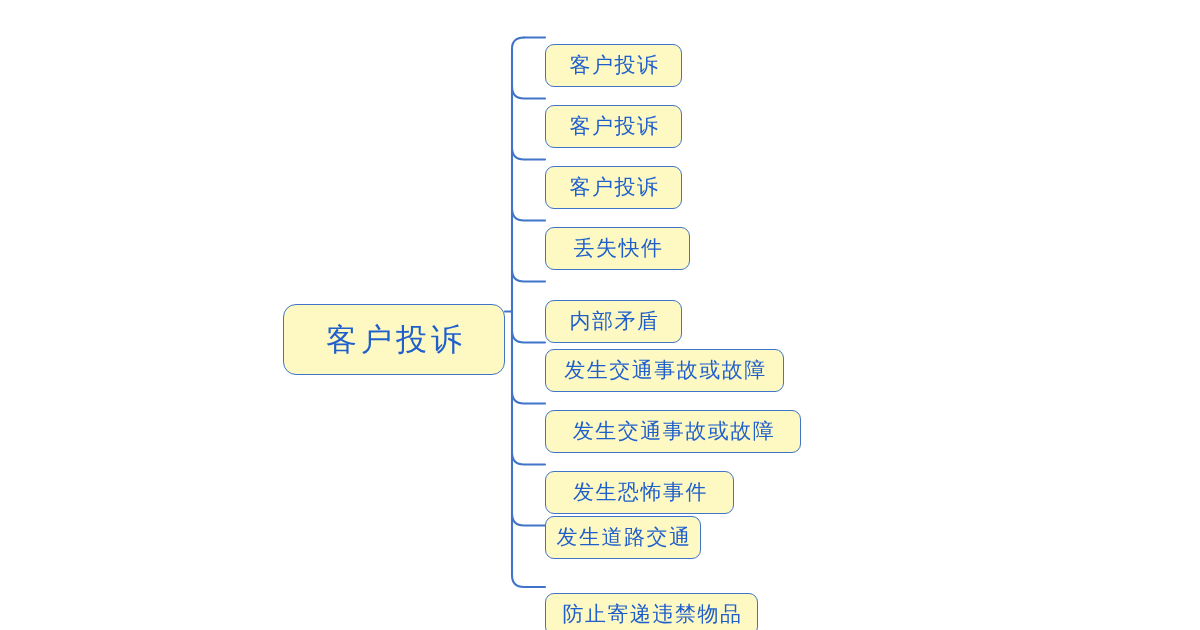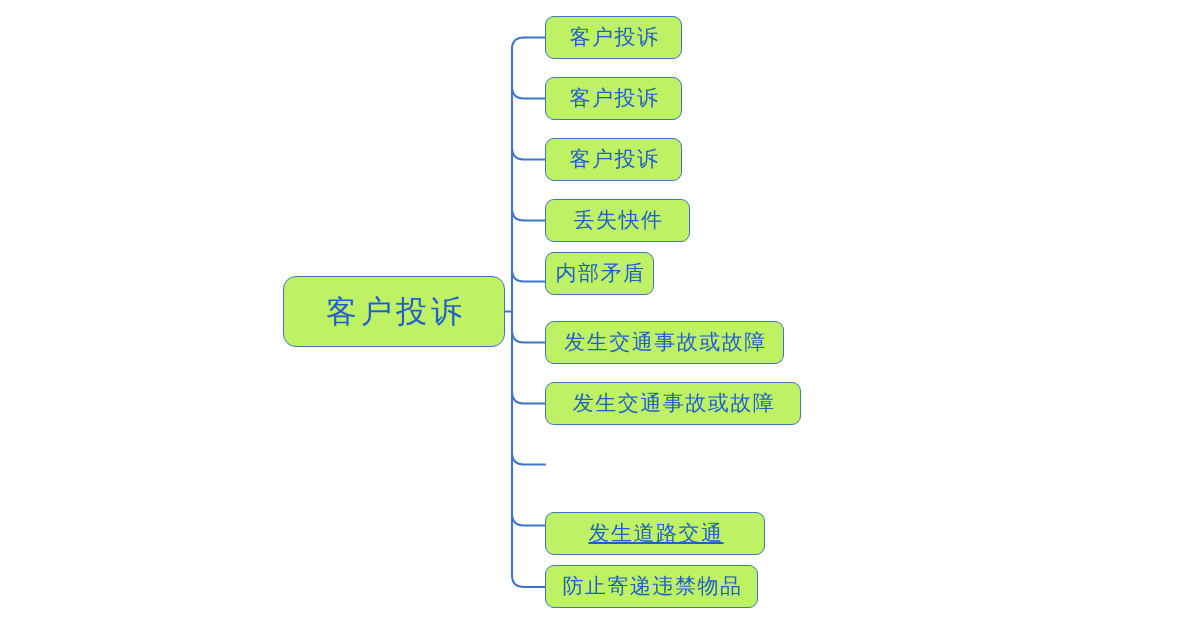--- a/index.html
+++ b/index.html
@@ -29,29 +29,30 @@
     left: 0;
     top: 0;
     width: 1200px;
     height: 630px;
     z-index: 1;
   }
 
   .node {
     position: absolute;
     box-sizing: border-box;
-    background: #bef264;
+    background: #fef9c3;
     border: 1.6px solid #3f74c8;
     border-radius: 9px;
     color: #1f5fcc;
     display: flex;
     align-items: center;
     justify-content: center;
     white-space: nowrap;
     z-index: 2;
+    margin-top: 28px;
   }
 
   .node-label {
     display: block;
     line-height: 1;
   }
 
   
   #root-node {
     left: 283px;
@@ -75,25 +76,25 @@
   .child-node .node-label {
     font-size: 21px;
     letter-spacing: 1.5px;
     padding-left: 2px;
   }
 
   .cn0  { top: 16px;  width: 137px; }
   .cn1  { top: 77px;  width: 137px; }
   .cn2  { top: 138px; width: 137px; }
   .cn3  { top: 199px; width: 145px; }
-  .cn4  { top: 252px; width: 109px; }
+  .cn4  { top: 272px; width: 137px; }
   .cn5  { top: 321px; width: 239px; }
   .cn6  { top: 382px; width: 256px; }
   .cn7  { top: 443px; width: 189px; }
-  .cn8  { top: 512px; width: 220px; text-decoration: underline; }
+  .cn8  { top: 488px; width: 156px; }
   .cn9  { top: 565px; width: 213px; }
 </style>
 </head>
 <body>
 
 <div id="mindmap-canvas">
 
   <svg id="connectors" viewBox="0 0 1200 630" xmlns="http://www.w3.org/2000/svg">
     <g fill="none" stroke="#3f74c8" stroke-width="2.1" stroke-linecap="round">
 
@@ -142,20 +143,23 @@
   </div>
 
   <div class="node child-node cn5">
     <span class="node-label">发生交通事故或故障</span>
   </div>
 
   <div class="node child-node cn6">
     <span class="node-label">发生交通事故或故障</span>
   </div>
 
+  <div class="node child-node cn7">
+    <span class="node-label">发生恐怖事件</span>
+  </div>
 
   <div class="node child-node cn8">
     <span class="node-label">发生道路交通</span>
   </div>
 
   <div class="node child-node cn9">
     <span class="node-label">防止寄递违禁物品</span>
   </div>
 
 </div>

